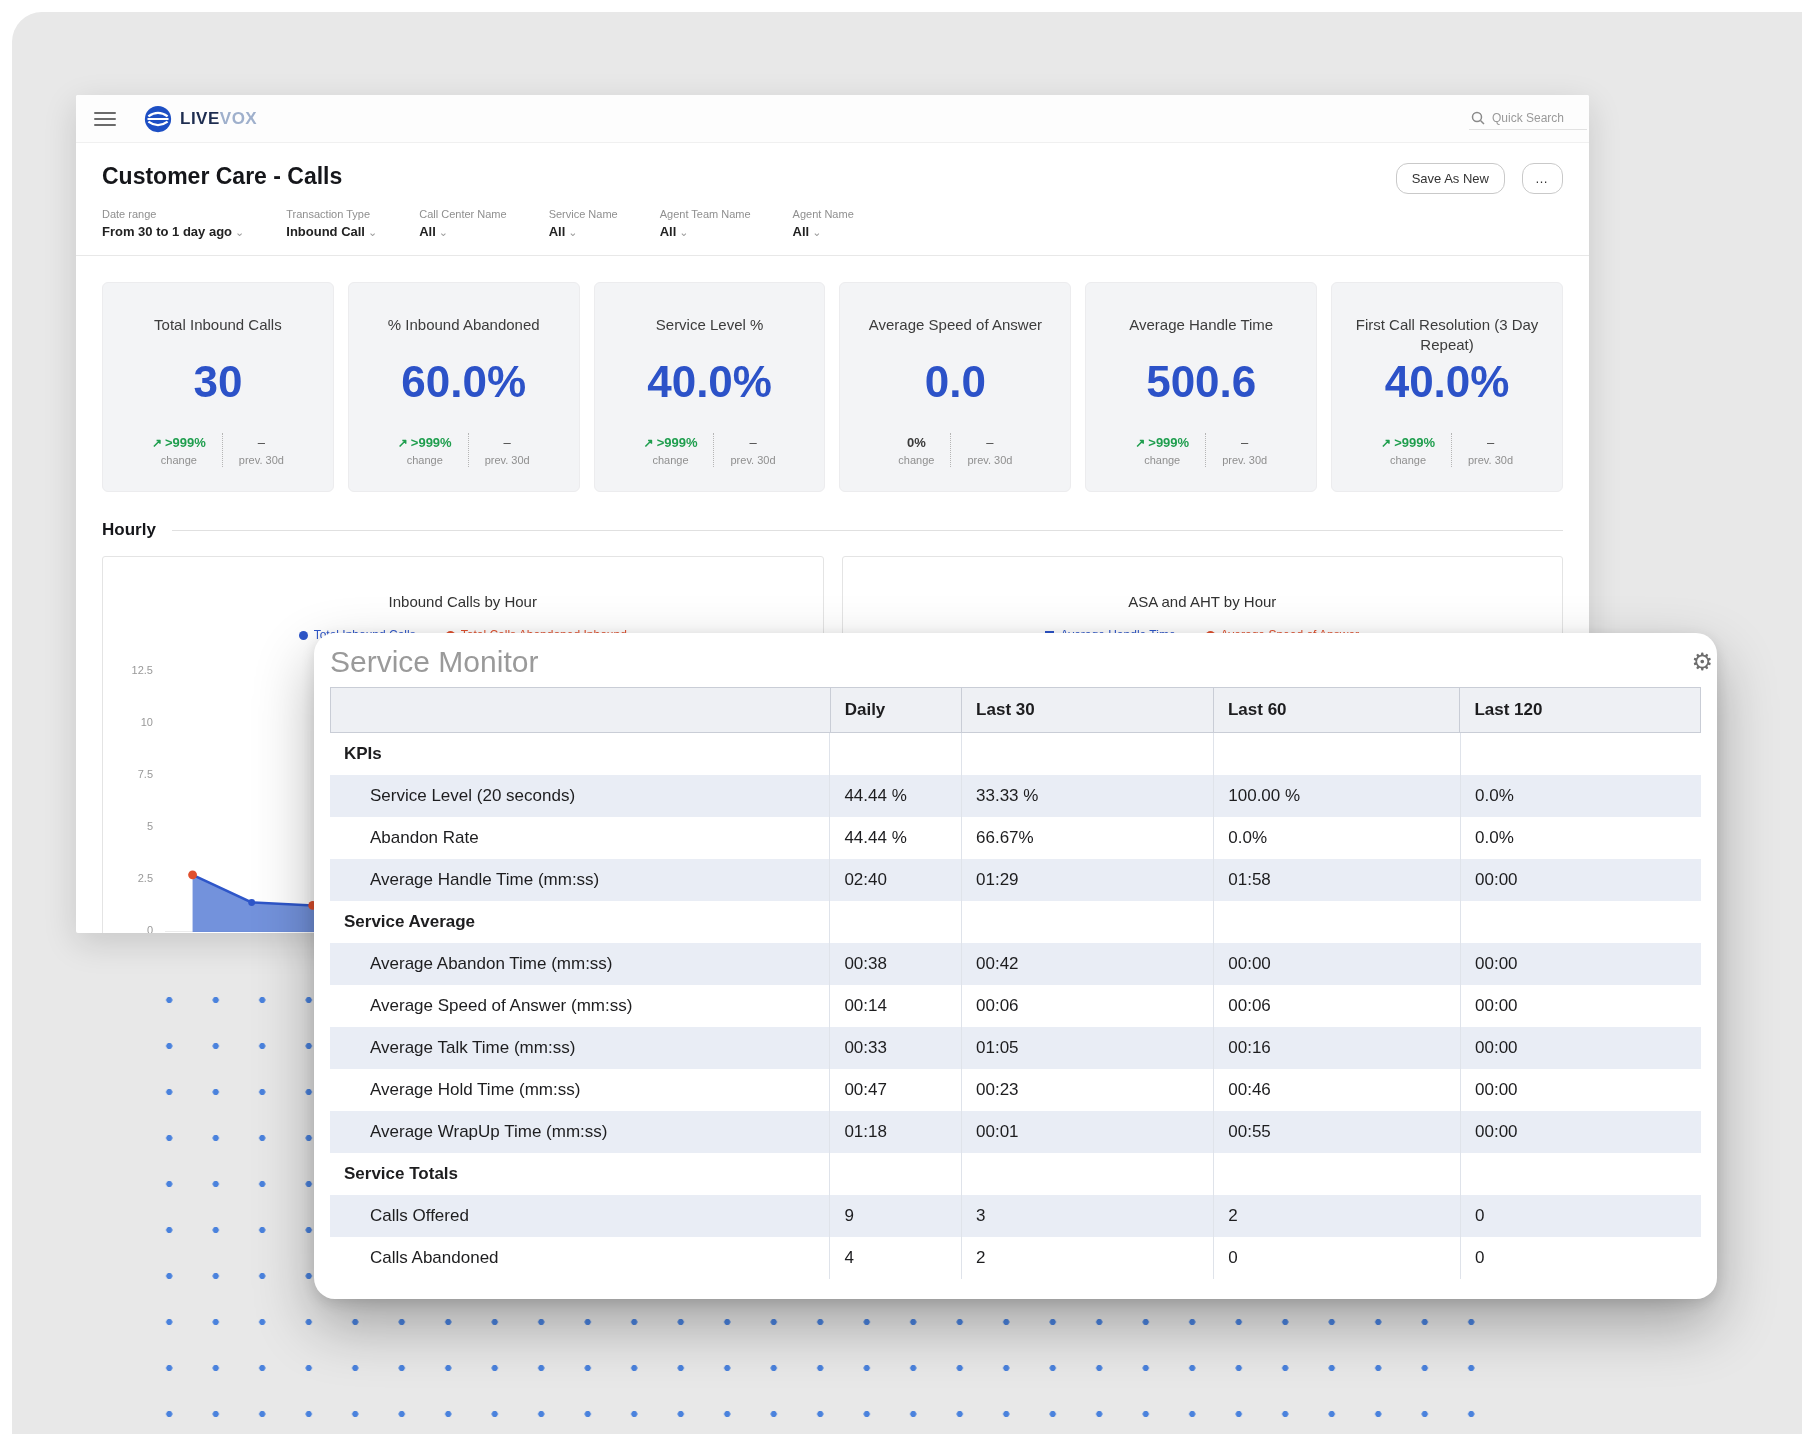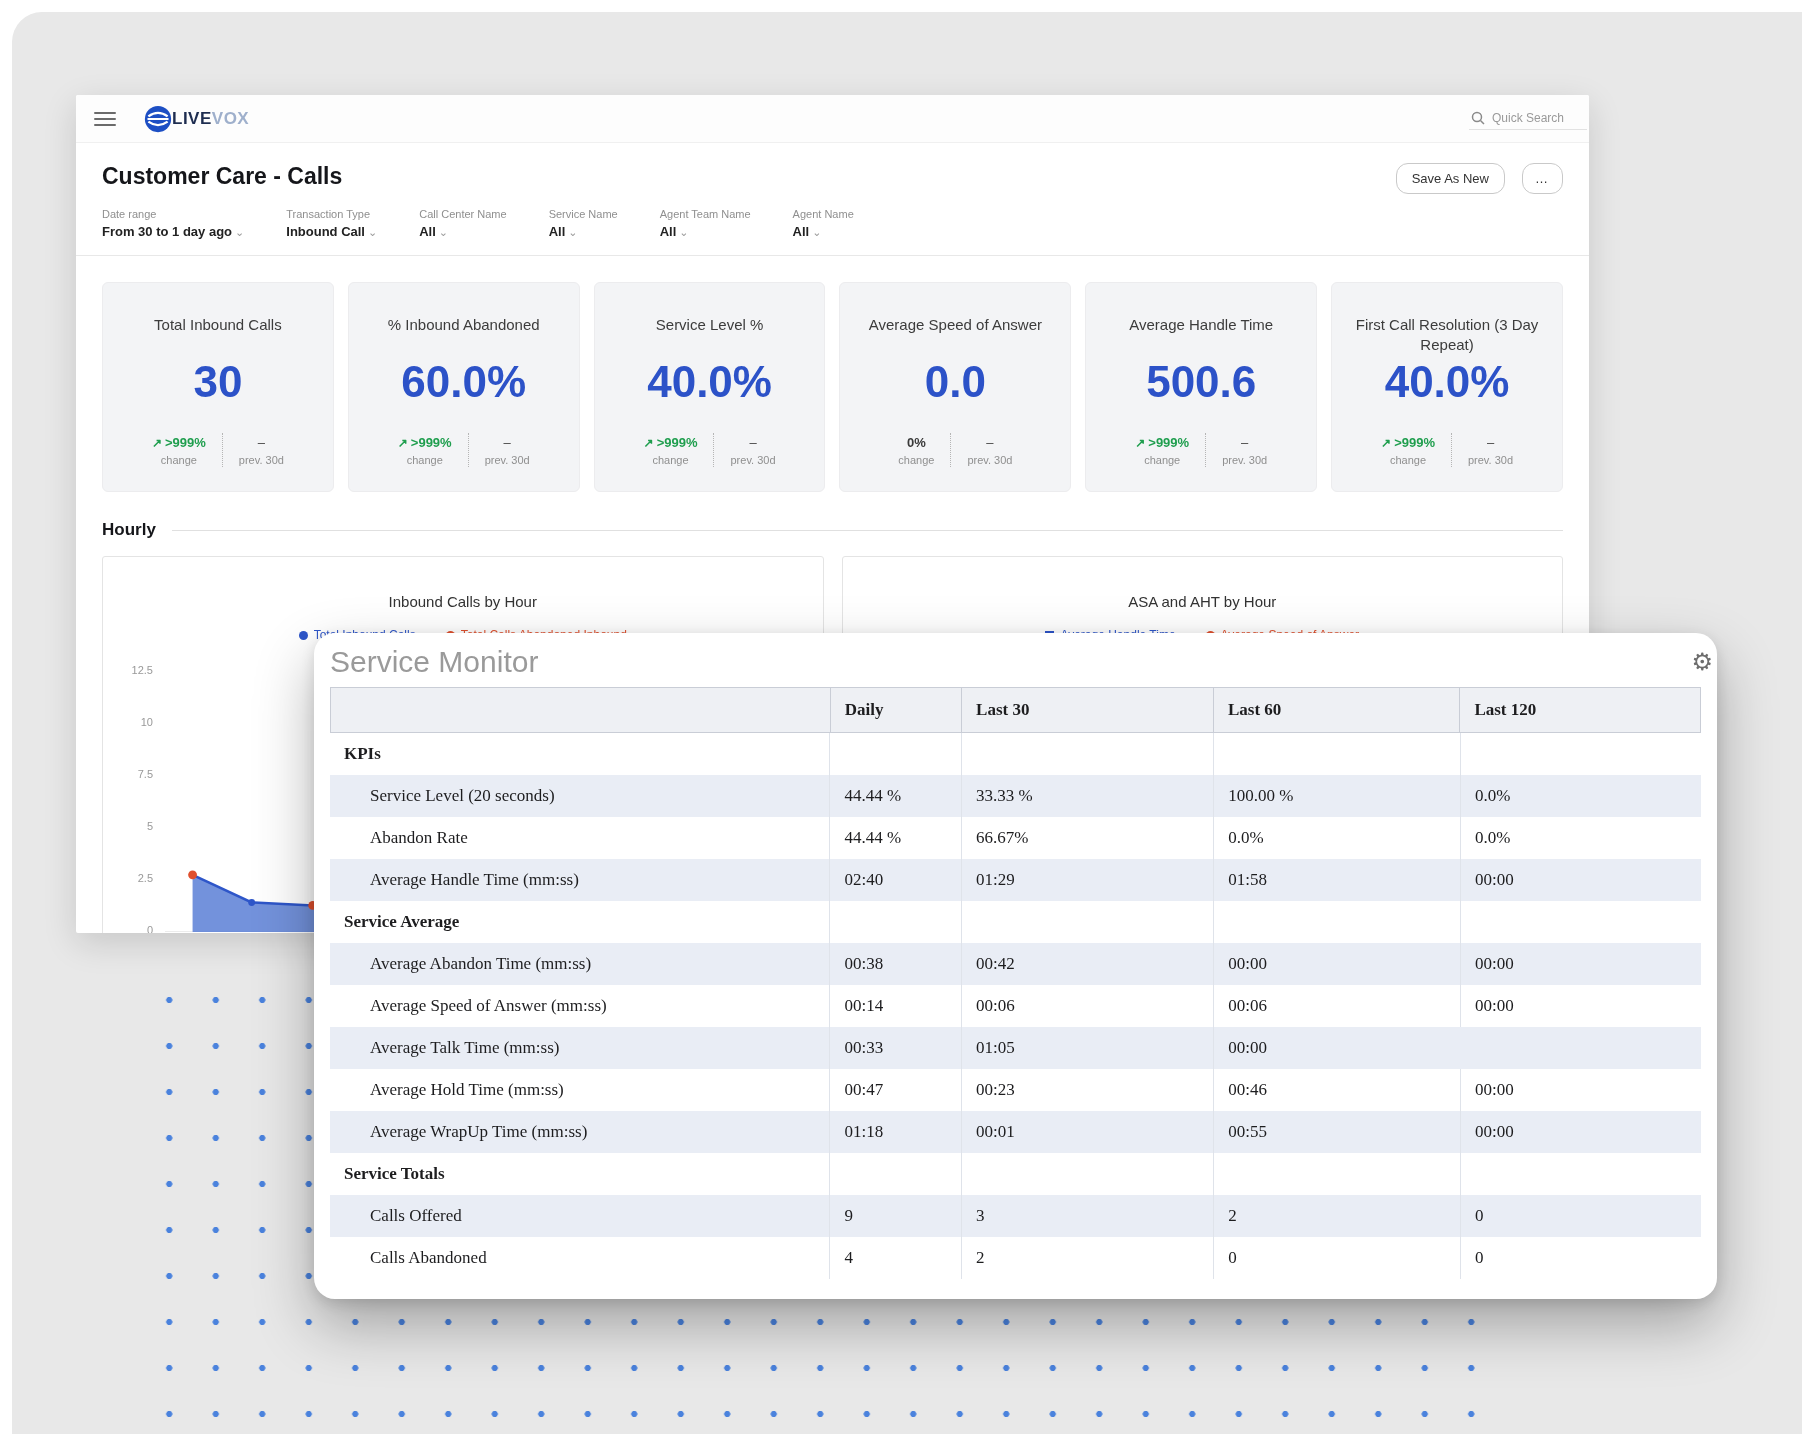--- a/index.html
+++ b/index.html
@@ -30,21 +30,21 @@
     background:#ffffff; z-index:2; overflow:hidden;
     box-shadow:0 10px 34px rgba(0,0,0,0.14);
     border-radius:2px;
   }
   .topbar {
     height:48px; display:flex; align-items:center; padding:0 18px;
     background:#fdfdfd; border-bottom:1px solid #f0f0f0;
   }
   .hamburger { width:22px; cursor:pointer; margin-right:28px; }
   .hamburger div { height:2px; background:#6b6b6b; margin:4px 0; border-radius:1px; }
-  .logo { display:flex; align-items:center; }
+  .logo { display:flex; align-items:center; gap:8px; }
   .logo-text { font-size:17px; letter-spacing:0.5px; }
   .logo-live { font-weight:bold; color:#1e2d50; }
   .logo-vox { font-weight:bold; color:#9fb0cc; }
   .search { margin-left:auto; margin-right:-16px; display:flex; align-items:center; gap:7px;
     border-bottom:1px solid #e2e2e2; padding:4px 2px; width:118px; overflow:hidden; }
   .search-text { font-size:12px; color:#9a9a9a; white-space:nowrap; }
 
   .title-row { display:flex; align-items:flex-start; padding:20px 26px 8px;gap:7px; }
   .page-title { font-size:23px; font-weight:bold; color:#15161a; flex:1; }
   .btn {
@@ -103,21 +103,21 @@
     position:absolute; left:314px; top:633px; width:1403px; height:666px;
     background:#fff; z-index:3; overflow:hidden;
     box-shadow:0 26px 60px rgba(0,0,0,0.30), 0 4px 14px rgba(0,0,0,0.12);
     border-radius:21px;
   }
   .monitor-head { display:flex; align-items:center; justify-content:space-between; padding:12px 16px 8px; }
   .monitor-title { font-size:30px; color:#9a9a9a; font-weight:400; }
   .gear { font-size:24px; color:#6d6d6d; margin-right:-12px; cursor:pointer; }
 
   .table { margin:0 16px; }
-  .tr { display:flex; height:42px;font-family:Liberation Serif, serif; }
+  .tr { display:flex; height:42px; }
   .tr.head { height:46px; background:#eef0f4; border:1px solid #c9cdd6; font-weight:bold; }
   .td { display:flex; align-items:center; font-size:17px; color:#1d1d1f; padding-left:14px; }
   .tr.head .td { border-right:1px solid #c9cdd6; padding-left:14px; }
   .tr.head .td:last-child { border-right:none; }
   .tr.body .td { border-right:1px solid #dfe3ea; }
   .tr.body .td:last-child { border-right:none; }
   .col-label { width:36.5%; }
   .col-d { width:9.6%; }
   .col-30 { width:18.4%; }
   .col-60 { width:18%; }
@@ -403,20 +403,21 @@
       <div class="td col-label row-label">Average Speed of Answer (mm:ss)</div>
       <div class="td col-d">00:14</div>
       <div class="td col-30">00:06</div>
       <div class="td col-60">00:06</div>
       <div class="td col-120">00:00</div>
     </div>
     <div class="tr body stripe">
       <div class="td col-label row-label">Average Talk Time (mm:ss)</div>
       <div class="td col-d">00:33</div>
       <div class="td col-30">01:05</div>
+      <div class="td col-60">00:16</div>
       <div class="td col-120">00:00</div>
     </div>
     <div class="tr body">
       <div class="td col-label row-label">Average Hold Time (mm:ss)</div>
       <div class="td col-d">00:47</div>
       <div class="td col-30">00:23</div>
       <div class="td col-60">00:46</div>
       <div class="td col-120">00:00</div>
     </div>
     <div class="tr body stripe">

